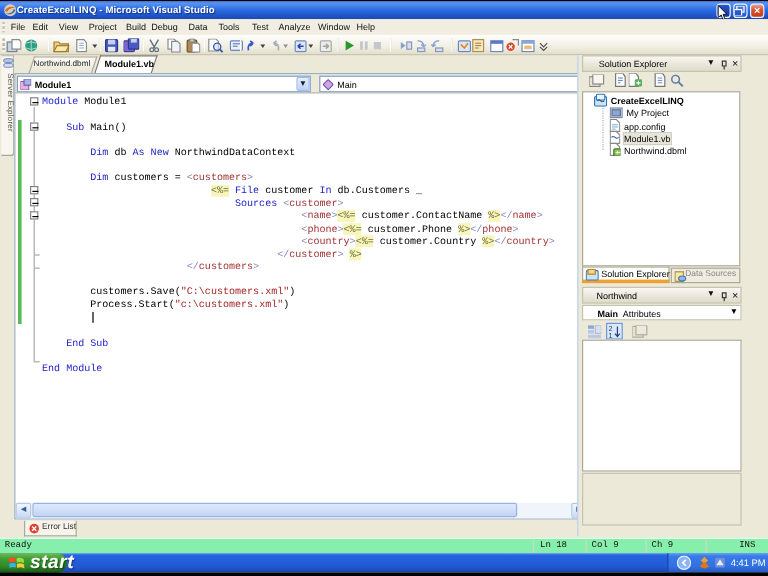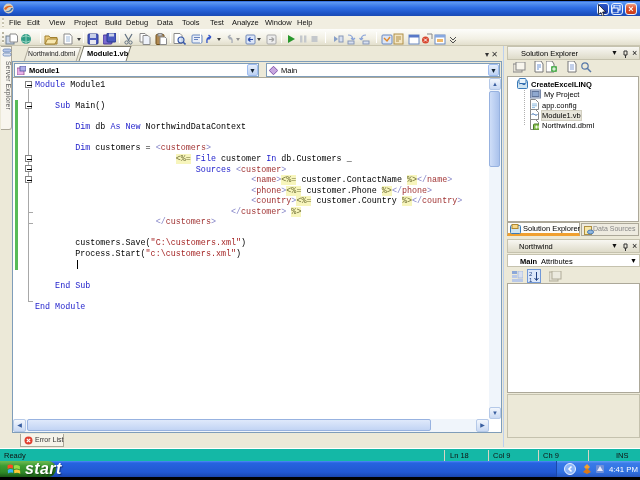--- a/index.html
+++ b/index.html
@@ -51,51 +51,52 @@
 
 .sb{background:#f0f5fb;}
 #vsb{position:absolute;left:476px;top:16px;width:12px;height:341px;}
 #hsb{position:absolute;left:0;top:357px;width:476px;height:13px;}
 .sbtn{position:absolute;background:linear-gradient(180deg,#f3f7fd,#c9d9f3);border:1px solid #b5c9e8;border-radius:2px;color:#3a5fa0;font-size:6px;text-align:center;line-height:10px;}
 .thumb{background:linear-gradient(90deg,#cfdef8,#aac2ec);border:1px solid #97b2e0;border-radius:2px;}
 
 #errow{left:0px;top:433px;width:503px;height:15px;background:#ece9d8;}
 #errtab{position:absolute;left:20px;top:1px;width:44px;height:13px;background:#f6f4ea;border:1px solid #aca899;border-top:none;font-size:7px;color:#333;white-space:nowrap;}
 
-#status{left:0;top:448px;width:640px;height:13px;background:#14b8a6;border-top:1px solid #fff;font-size:7.5px;color:#111;}
+#status{left:0;top:448px;width:640px;height:13px;background:#86efac;border-top:1px solid #fff;font-size:7.5px;color:#111;font-family:Liberation Mono, monospace;}
 
 #taskbar{left:0;top:461px;width:640px;height:16px;background:linear-gradient(180deg,#4f8df8 0%,#2663e0 12%,#2158d2 70%,#1946ae 100%);}
 #startbtn{position:absolute;left:0;top:0;width:56px;height:16px;border-radius:0 8px 8px 0;background:linear-gradient(180deg,#71bc54 0%,#3d9c32 30%,#2f8a28 70%,#256e20 100%);box-shadow:inset -2px -2px 3px rgba(0,40,0,.3);}
 #startbtn .st{position:absolute;left:25px;top:-1px;color:#fff;font-size:16px;font-weight:bold;font-style:italic;letter-spacing:.4px;text-shadow:1px 1px 1px rgba(0,0,0,.4);}
 #taskbtn{position:absolute;left:78px;top:1px;width:191px;height:14px;background:linear-gradient(180deg,#4379e8,#2a5cd0 60%,#2554c4);border-radius:2px;box-shadow:inset 0 1px 1px rgba(255,255,255,.3);}
 #taskbtn .tt{position:absolute;left:18px;top:3px;color:#fff;font-size:7.5px;}
 #tray{position:absolute;left:556px;top:0;width:84px;height:16px;background:linear-gradient(180deg,#61a0f8 0%,#3a7be8 15%,#3070e0 70%,#2858c0 100%);border-left:1px solid #1c48a8;}
 #clock{position:absolute;left:52px;top:4px;color:#fff;font-size:7.8px;}
 #blackbot{left:0;top:477px;width:640px;height:3px;background:#000;}
 
-#rpanel{left:503px;top:46px;width:137px;height:401px;background:#ece9d8;border-left:1px solid #bcd0ee;}
+#rpanel{left:481px;top:46px;width:137px;height:401px;background:#ece9d8;border-left:1px solid #bcd0ee;}
 .ptitle{position:absolute;left:3px;width:133px;height:14px;background:linear-gradient(180deg,#f8f7f2,#dedbc9);border:1px solid #c5c2ae;font-size:7.5px;color:#000;}
 #setree{position:absolute;left:3px;top:30px;width:132px;height:146px;background:#fff;border:1px solid #aca899;}
 .trow{position:absolute;left:0;font-size:7.5px;color:#000;white-space:nowrap;}
 #setabs{position:absolute;left:3px;top:176px;width:132px;height:14px;}
 #proptitle{top:193px;}
 #propcombo{position:absolute;left:3px;top:208px;width:133px;height:13px;background:#fff;border:1px solid #c5c2ae;font-size:7.5px;}
 #proptools{position:absolute;left:3px;top:222px;width:133px;height:14px;background:#ece9d8;}
 #propgrid{position:absolute;left:3px;top:237px;width:133px;height:110px;background:#fff;border:1px solid #aca899;}
 #propdesc{position:absolute;left:3px;top:348px;width:133px;height:44px;background:#ece9d8;border:1px solid #c5c2ae;}
 
 </style></head>
 <body>
 <div class="abs" id="topline"></div>
 <div class="abs" id="title">
   <svg class="abs" style="left:3px;top:2px" width="11" height="11" viewBox="0 0 11 11">
       <circle cx="5.5" cy="5.5" r="5" fill="#d8d0c0"></circle>
       <path d="M1 6 C3 2 8 2 10 4 C8 3 4 4 3 7 Z" fill="#e06820"></path>
       <path d="M10 5 C9 9 4 10 2 8 C5 9 8 7 8 5 Z" fill="#3a6ea5"></path>
     </svg>
+  <span class="txt">CreateExcelLINQ - Microsoft Visual Studio</span>
   <div class="winbtn" id="b-min"></div>
   <div class="winbtn" id="b-res"><svg width="10" height="8" viewBox="0 0 10 8" style="margin:1px auto 0">
         <rect x="2" y="0" width="6" height="5" fill="none" stroke="#fff"></rect>
         <rect x="0" y="3" width="6" height="5" fill="#2658c8" stroke="#fff"></rect>
       </svg></div>
   <div class="winbtn" id="b-cls" style="font-weight:bold;font-size:9px;">×</div>
   <svg class="abs" style="left:597px;top:3px" width="12" height="15" viewBox="0 0 12 15">
       <path d="M1.5 0.5 L1.5 10.5 L4 8.5 L5.4 12.2 L7 11.6 L5.6 8 L8.6 7.8 Z" fill="#fff" stroke="#000" stroke-width="0.7"></path>
     </svg>
 </div>

